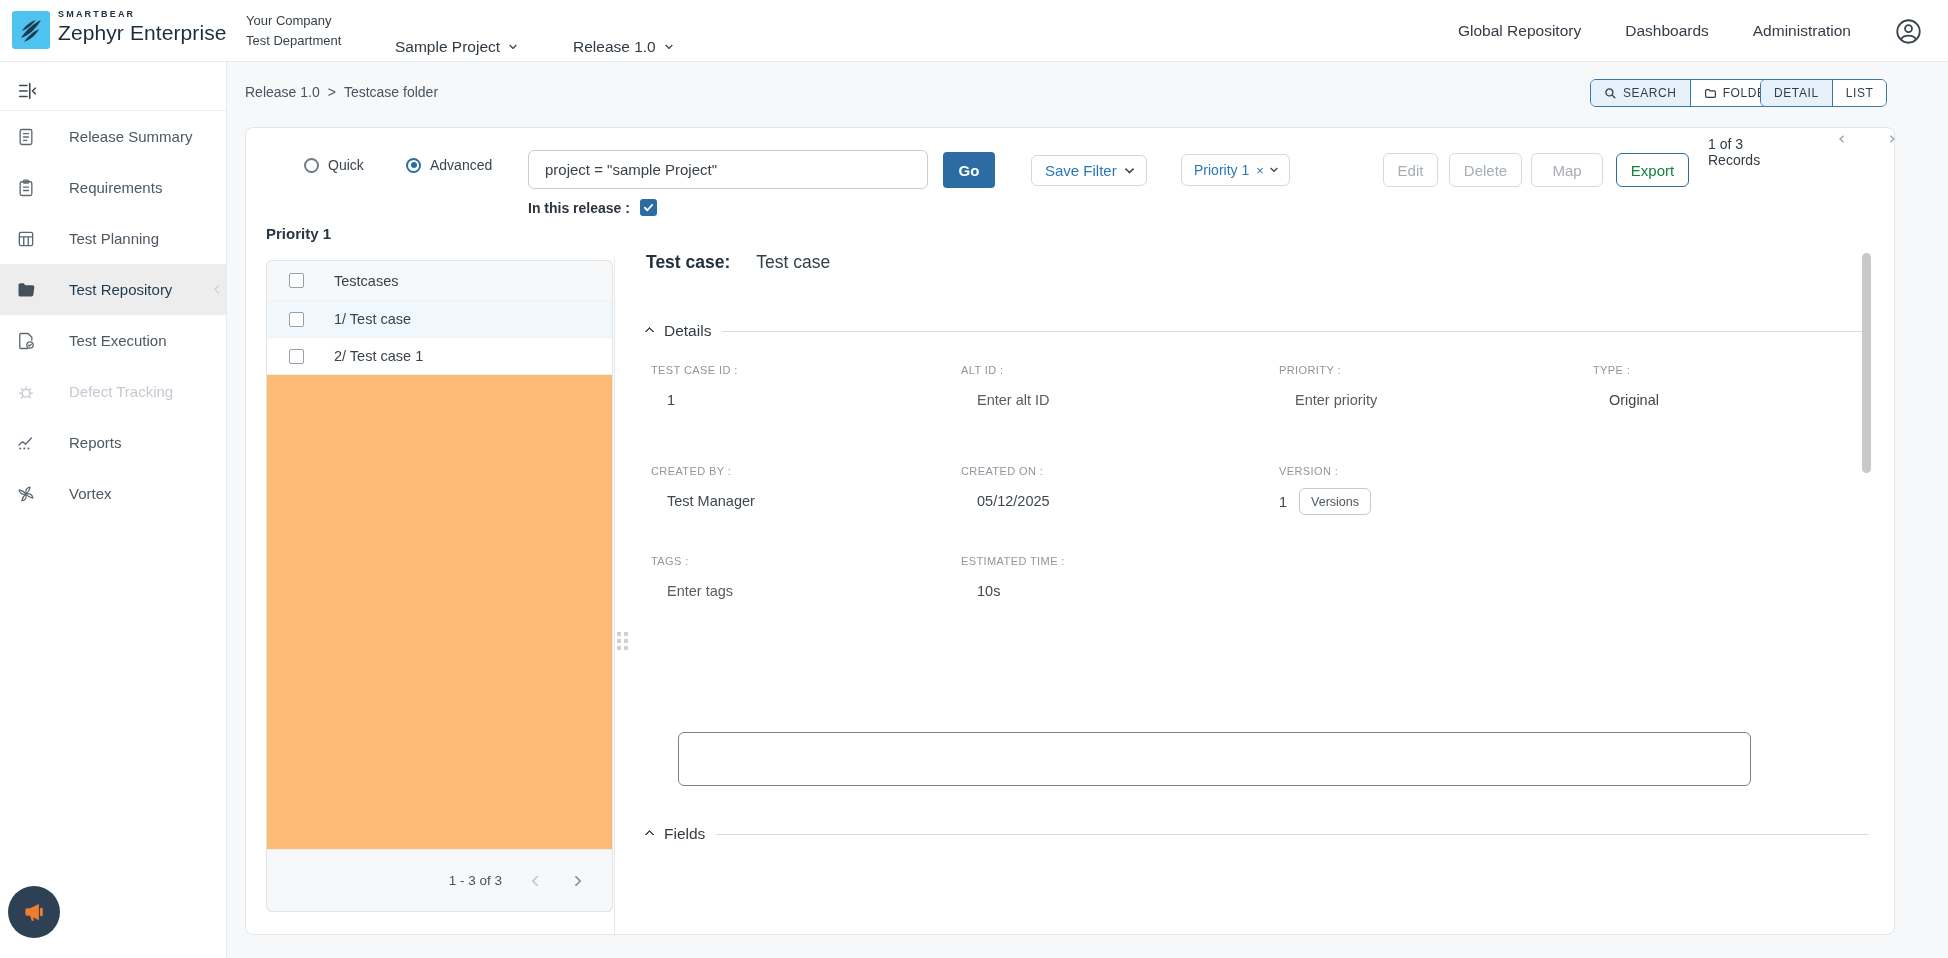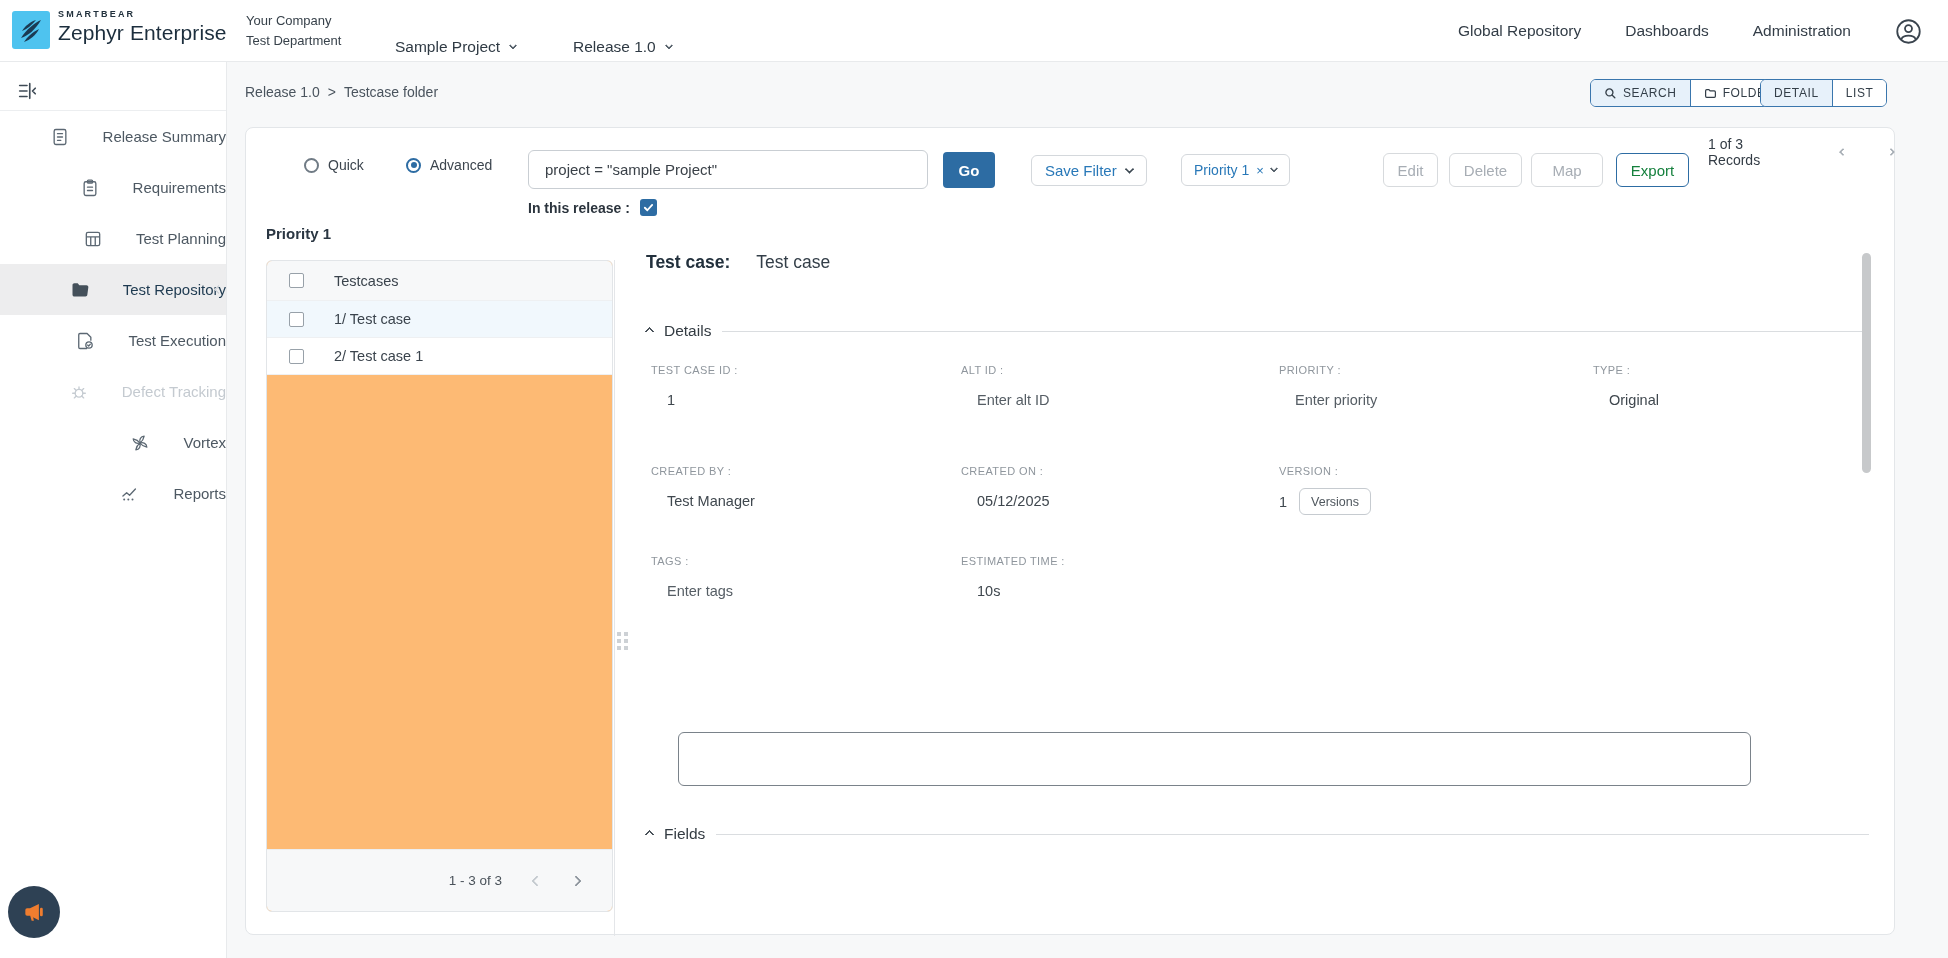--- a/index.html
+++ b/index.html
@@ -25,21 +25,21 @@
   .hdrop{position:absolute;top:16px;height:62px;display:flex;align-items:center;gap:10px;font-size:15.5px;color:#2f3a44;cursor:pointer;}
   .hdrop .chev{color:#55606a;width:6px;height:6px;}
   #hnav{position:absolute;right:26px;top:0;height:62px;display:flex;align-items:center;gap:44px;font-size:15.5px;color:#333d47;}
   #hnav .navitem{cursor:pointer;}
 
   
   #sidebar{position:absolute;left:0;top:62px;width:227px;height:896px;background:#fff;border-right:1px solid #e8eaec;z-index:4;}
   #collapse{position:absolute;left:12px;top:14px;width:30px;height:30px;display:flex;align-items:center;justify-content:center;cursor:pointer;}
   #sidebar .topdiv{position:absolute;left:0;top:48px;width:100%;height:1px;background:#eceef0;}
   #side-items{position:absolute;left:0;top:49px;width:100%;}
-  .side-item{height:51px;display:flex;align-items:center;padding-left:15px;gap:32px;font-size:15px;color:#4d5862;cursor:pointer;position:relative;justify-content:flex-end;}
+  .side-item{height:51px;display:flex;align-items:center;padding-left:15px;gap:32px;font-size:15px;color:#4d5862;cursor:pointer;position:relative;}
   .side-item .sicon{width:22px;height:22px;display:flex;align-items:center;justify-content:center;}
   .side-item.active{background:#ededee;color:#1e3a50;font-weight:500;}
   .side-item.disabled{color:#c4cad0;cursor:default;}
   .side-item.active .notch{position:absolute;right:4px;color:#d2d6da;}
 
   
   #content{position:absolute;left:227px;top:62px;width:1721px;height:896px;background:#f7f8f9;}
   #breadcrumb{position:absolute;left:18px;top:22px;font-size:14px;color:#4a545e;display:flex;gap:8px;}
 
   .toggle-group{position:absolute;top:17px;height:28px;display:flex;border:1px solid #3a76ad;border-radius:6px;overflow:hidden;background:#fff;}
@@ -58,21 +58,21 @@
   #query-input{position:absolute;left:282px;top:22px;width:400px;height:39px;border:1px solid #c9ced3;border-radius:6px;padding:0 16px;font-size:15px;color:#3a4148;font-family:"Liberation Sans",sans-serif;background:#fff;outline:none;}
   #go-btn{position:absolute;left:697px;top:24px;width:52px;height:36px;background:#2d6ca3;color:#fff;border:none;border-radius:4px;font-size:15px;font-weight:700;cursor:pointer;font-family:"Liberation Sans",sans-serif;}
   #save-filter{position:absolute;left:785px;top:27px;height:31px;display:flex;align-items:center;gap:9px;padding:0 13px;background:#fff;border:1px solid #d4d8dc;border-radius:6px;font-size:15px;color:#2878b8;cursor:pointer;}
   #save-filter .chev{color:#3c4852;}
   #filter-chip{position:absolute;left:935px;top:26px;height:32px;display:flex;align-items:center;gap:7px;padding:0 12px;background:#fff;border:1px solid #d4d8dc;border-radius:6px;font-size:14px;color:#2878b8;cursor:pointer;}
   #filter-chip .x{font-size:13px;color:#2878b8;cursor:pointer;}
   #filter-chip .chev{color:#55606a;width:6px;height:6px;}
   #in-release{position:absolute;left:282px;top:71px;display:flex;align-items:center;gap:10px;font-size:14px;font-weight:700;color:#2b343d;}
   #release-check{width:17px;height:17px;background:#2d6ca3;border-radius:3px;display:flex;align-items:center;justify-content:center;cursor:pointer;}
 
-  #records{position:absolute;left:1462px;top:8px;display:flex;align-items:center;gap:42px;font-size:14px;color:#333c45;}
+  #records{position:absolute;left:1462px;top:8px;display:flex;align-items:flex-start;gap:42px;font-size:14px;color:#333c45;}
   #records .chev{color:#a7aeb5;width:6px;height:6px;cursor:pointer;}
 
   .act-btn{position:absolute;top:25px;height:34px;border-radius:6px;background:#fff;border:1px solid #d7dadd;color:#a7adb4;font-size:15px;font-family:"Liberation Sans",sans-serif;cursor:pointer;}
   #btn-export{border:1px solid #2d6ca3;color:#15803d;}
 
   
   #tree-title{position:absolute;left:20px;top:97px;font-size:15px;font-weight:700;color:#2a3642;}
   #tree{position:absolute;left:20px;top:132px;width:347px;height:652px;border:1px solid #e2e5e8;border-radius:6px;background:#fdba74;overflow:hidden;}
   .trow{height:37px;display:flex;align-items:center;padding-left:22px;gap:30px;font-size:14.5px;color:#3a434c;border-bottom:1px solid #eef0f2;cursor:pointer;background:#fff;}
   .trow.head{height:40px;background:#f7f8f9;}
@@ -214,39 +214,39 @@
       <span class="sicon">
         <svg width="20" height="20" viewBox="0 0 24 24" fill="none" stroke="#c6ccd2" stroke-width="1.6" stroke-linecap="round">
           <circle cx="12" cy="13.5" r="4.6"></circle>
           <path d="M12 8.9V6M8.7 10.2 6.4 7.9M15.3 10.2l2.3-2.3M7.4 13.5H4.4M19.6 13.5h-3M8.7 16.8 6.4 19.1M15.3 16.8l2.3 2.3"></path>
         </svg>
       </span>
       <span class="slabel">Defect Tracking</span>
     </div>
     <div class="side-item">
       <span class="sicon">
+        <svg width="20" height="20" viewBox="0 0 24 24" fill="none" stroke="#5c6873" stroke-width="1.6" stroke-linecap="round" stroke-linejoin="round">
+          <path d="M3.5 14.5l4.5-4 3.5 3 7-7.5"></path>
+          <circle cx="5" cy="18.5" r="1.2" fill="#5c6873" stroke="none"></circle>
+          <circle cx="10" cy="18.5" r="1.2" fill="#5c6873" stroke="none"></circle>
+          <circle cx="15" cy="18.5" r="1.2" fill="#5c6873" stroke="none"></circle>
+        </svg>
+      </span>
+      <span class="slabel">Reports</span>
+    </div>
+    <div class="side-item">
+      <span class="sicon">
         <svg width="20" height="20" viewBox="0 0 24 24" fill="none" stroke="#5c6873" stroke-width="1.5" stroke-linejoin="round">
           <path d="M12 12c-1.2-4 .8-8 5-8.2-.8 4-2.2 6.2-5 8.2z"></path>
           <path d="M12 12c4-1.2 8 .8 8.2 5-4-.8-6.2-2.2-8.2-5z"></path>
           <path d="M12 12c1.2 4-.8 8-5 8.2.8-4 2.2-6.2 5-8.2z"></path>
           <path d="M12 12c-4 1.2-8-.8-8.2-5 4 .8 6.2 2.2 8.2 5z"></path>
         </svg>
       </span>
       <span class="slabel">Vortex</span>
-    </div>
-    <div class="side-item">
-      <span class="sicon">
-        <svg width="20" height="20" viewBox="0 0 24 24" fill="none" stroke="#5c6873" stroke-width="1.6" stroke-linecap="round" stroke-linejoin="round">
-          <path d="M3.5 14.5l4.5-4 3.5 3 7-7.5"></path>
-          <circle cx="5" cy="18.5" r="1.2" fill="#5c6873" stroke="none"></circle>
-          <circle cx="10" cy="18.5" r="1.2" fill="#5c6873" stroke="none"></circle>
-          <circle cx="15" cy="18.5" r="1.2" fill="#5c6873" stroke="none"></circle>
-        </svg>
-      </span>
-      <span class="slabel">Reports</span>
     </div>
   </div>
 </div>
 
 <div id="content">
 
   <div id="breadcrumb">
     <span>Release 1.0</span>
     <span>&gt;</span>
     <span>Testcase folder</span>

